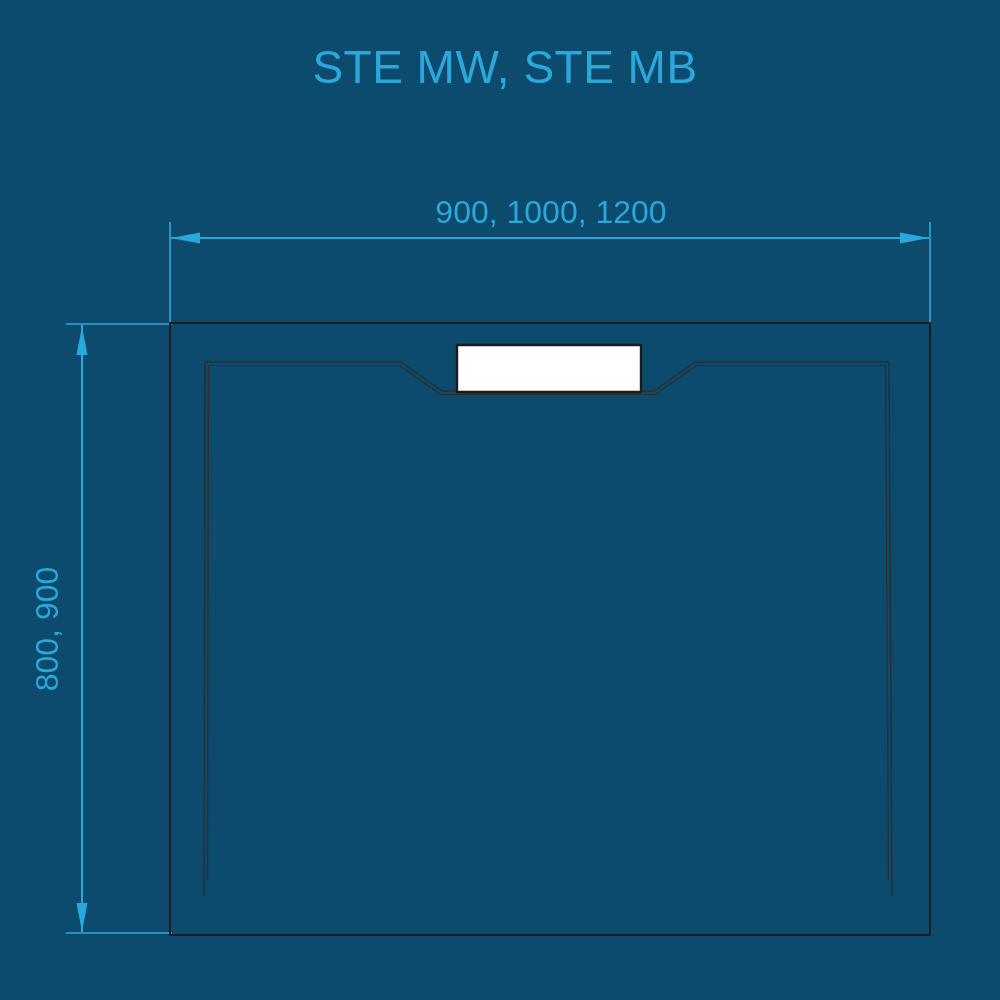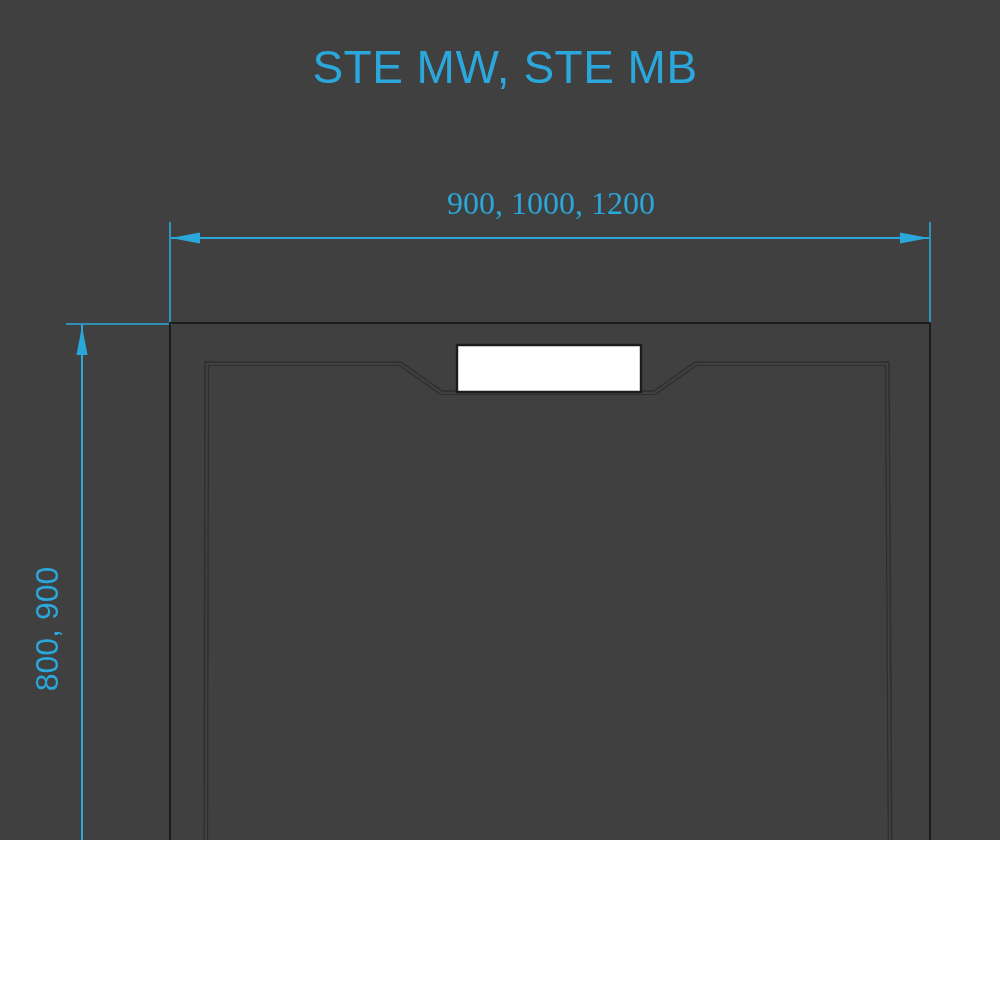--- a/index.html
+++ b/index.html
@@ -3,22 +3,22 @@
 <meta charset="utf-8">
 <style>
   html, body {
     margin: 0;
     padding: 0;
     background: #ffffff;
   }
   .canvas {
     position: relative;
     width: 1000px;
-    height: 840px;
-    background: #404040;
+    height: 1000px;
+    background: #0c4a6e;
     overflow: hidden;
     font-family: "Liberation Sans", sans-serif;
   }
   .drawing-svg {
     position: absolute;
     left: 0;
     top: 0;
   }
   .label {
     position: absolute;
@@ -28,25 +28,24 @@
     user-select: none;
   }
   .title {
     top: 40px;
     left: 505px;
     transform: translateX(-50%);
     font-size: 46px;
     letter-spacing: 0.5px;
   }
   .dim-width {
-    top: 185px;
+    top: 194px;
     left: 551px;
     transform: translateX(-50%);
     font-size: 32px;
-    font-family: Liberation Serif, serif;
   }
   .dim-height {
     top: 629px;
     left: 47px;
     transform: translate(-50%, -50%) rotate(-90deg);
     font-size: 32px;
   }
 </style>
 </head>
 <body>

